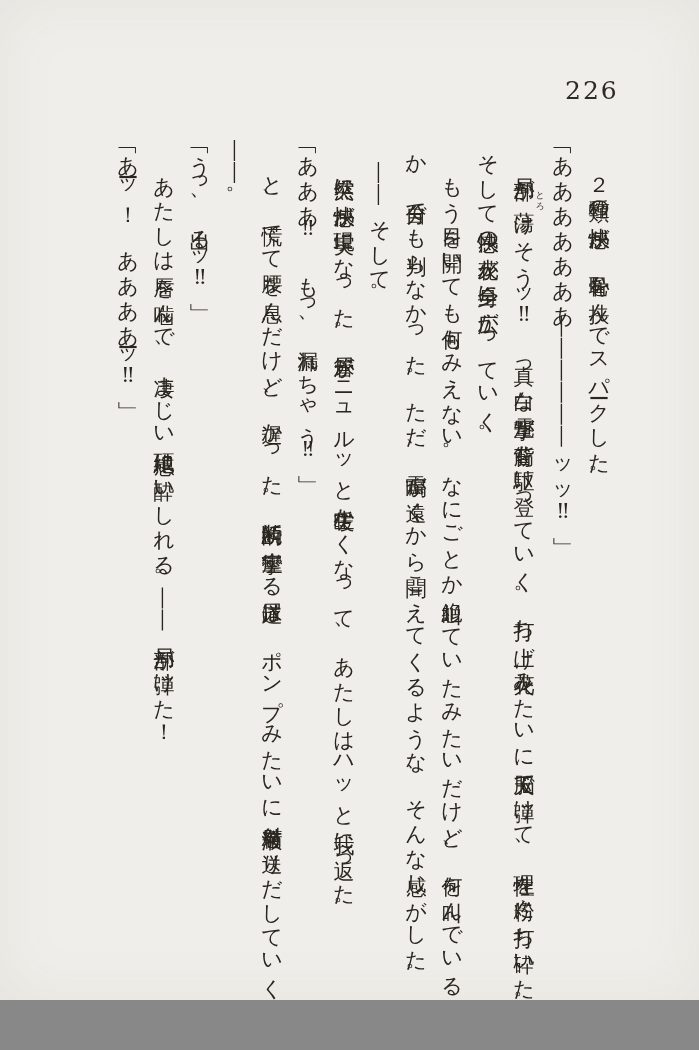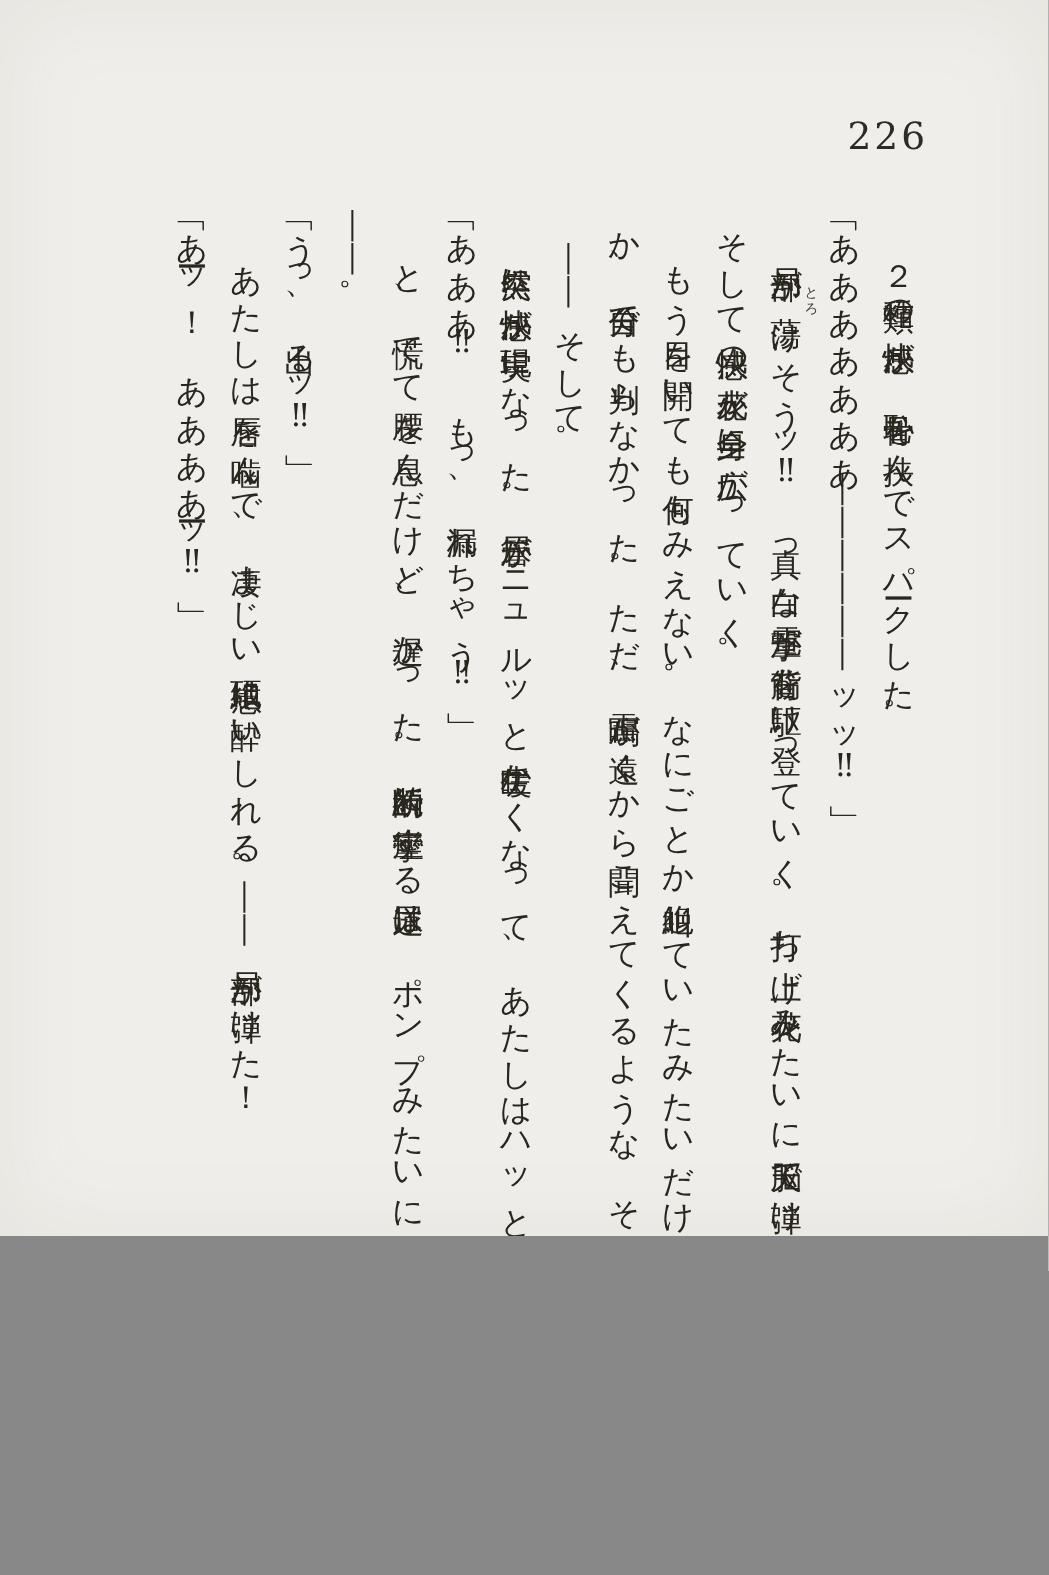--- a/index.html
+++ b/index.html
@@ -3,21 +3,21 @@
 <meta charset="utf-8">
 <style>
   html, body {
     margin: 0;
     padding: 0;
     background: #888;
   }
   .page {
     position: relative;
     width: 699px;
-    height: 824px;
+    height: 1000px;
     margin: 0 auto;
     background: #f0eeea;
     overflow: hidden;
     box-shadow: inset 0 0 60px rgba(120,110,95,0.08);
     font-family: "DejaVu Serif", "Liberation Serif", serif;
   }
   .page-number {
     position: absolute;
     top: 76px;
     left: 565px;

